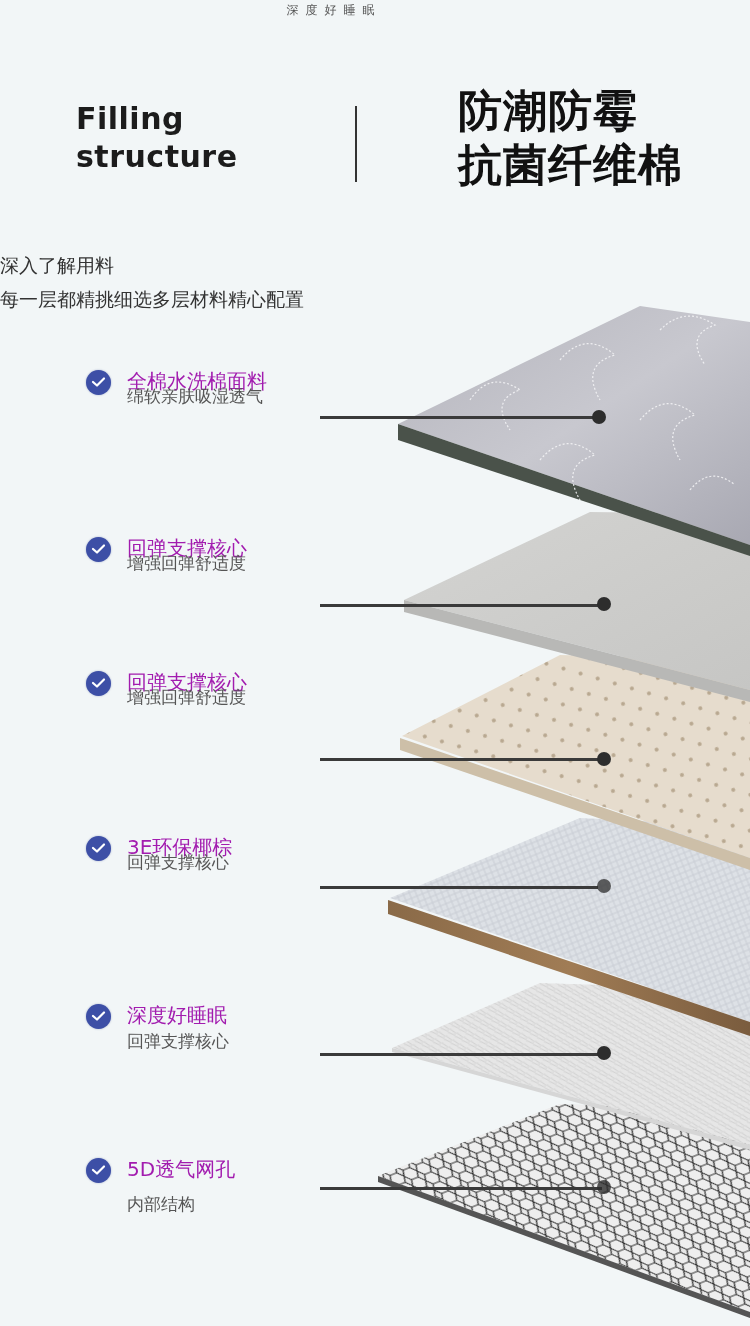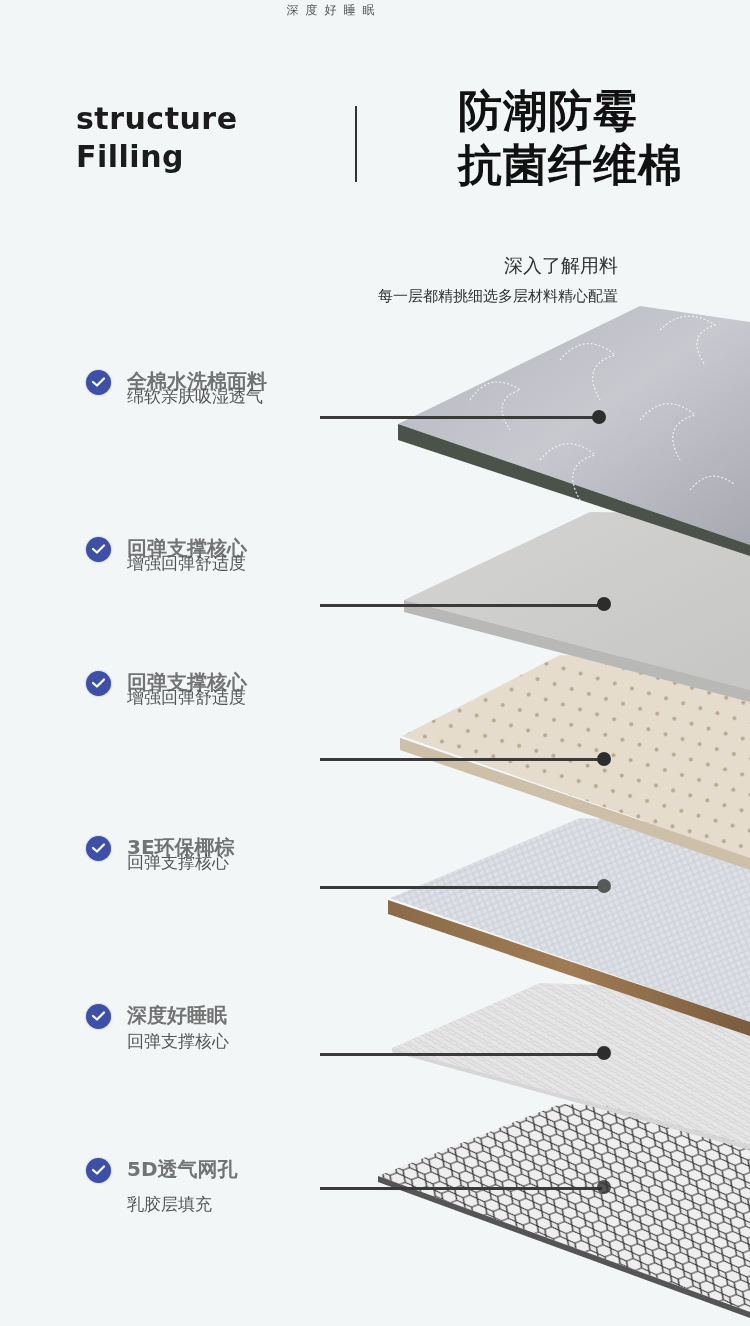--- a/index.html
+++ b/index.html
@@ -20,54 +20,54 @@
     font-size: 30px; line-height: 38px; color: #1c1c1c; letter-spacing: 0.5px;
   }
   .hero-divider {
     position: absolute; left: 355px; top: 106px; width: 2px; height: 76px; background: #333;
   }
   .hero-cn {
     position: absolute; left: 458px; top: 84px;
     font-weight: bold; font-size: 44px; line-height: 54px; color: #111; letter-spacing: 1px;
   }
   .intro {
-    position: absolute; left: 15px; width: 603px; text-align: right; color: #333;
+    position: absolute; left: 0; width: 603px; text-align: left; color: #333;
   }
   .intro-1 { top: 253px; font-size: 19px; }
-  .intro-2 { top: 287px; font-size: 15px; }
+  .intro-2 { top: 287px; font-size: 19px; }
   .layer-item { position: absolute; left: 86px; }
   .check {
     position: absolute; left: 0; top: 2px; width: 25px; height: 25px; border-radius: 50%;
     background: #3d4fa6; box-shadow: 0 0 2px rgba(40,60,140,0.4);
   }
   .check svg { position: absolute; left: 5px; top: 6px; }
   .layer-title {
     position: absolute; left: 41px; top: 0; white-space: nowrap;
-    font-weight: bold; font-size: 20px; color: #737373; text-align: center;
+    font-weight: normal; font-size: 20px; color: #a21caf; text-align: center;
   }
   .layer-desc {
     position: absolute; left: 41px; top: 17px; white-space: nowrap;
     font-size: 17px; color: #555;
   }
   .leader {
     position: absolute; height: 3px; background: #3a3a3a;
   }
   .dot {
     position: absolute; width: 14px; height: 14px; border-radius: 50%; background: #2d2d2d;
   }
   svg.stack { position: absolute; left: 0; top: 0; }
 </style>
 </head>
 <body>
 
 <div class="top-tag">深度好睡眠</div>
 
 <div class="hero-en">
+  <div>Filling</div>
   <div>structure</div>
-  <div>Filling</div>
 </div>
 <div class="hero-divider"></div>
 <div class="hero-cn">
   <div>防潮防霉</div>
   <div>抗菌纤维棉</div>
 </div>
 
 <div class="intro intro-1">深入了解用料</div>
 <div class="intro intro-2">每一层都精挑细选多层材料精心配置</div>
 
@@ -213,14 +213,14 @@
   <div class="layer-desc" style="top:28px;">回弹支撑核心</div>
 </div>
 
 <div class="layer-item" style="top:1156px;">
   <div class="check">
     <svg width="15" height="12" viewBox="0 0 15 12">
         <path d="M2 6 L6 9.5 L13 2.5" fill="none" stroke="#fff" stroke-width="2.2" stroke-linecap="round" stroke-linejoin="round"></path>
       </svg>
   </div>
   <div class="layer-title">5D透气网孔</div>
-  <div class="layer-desc" style="top:37px;">乳胶层填充</div>
+  <div class="layer-desc" style="top:37px;">内部结构</div>
 </div>
 
 </body></html>

